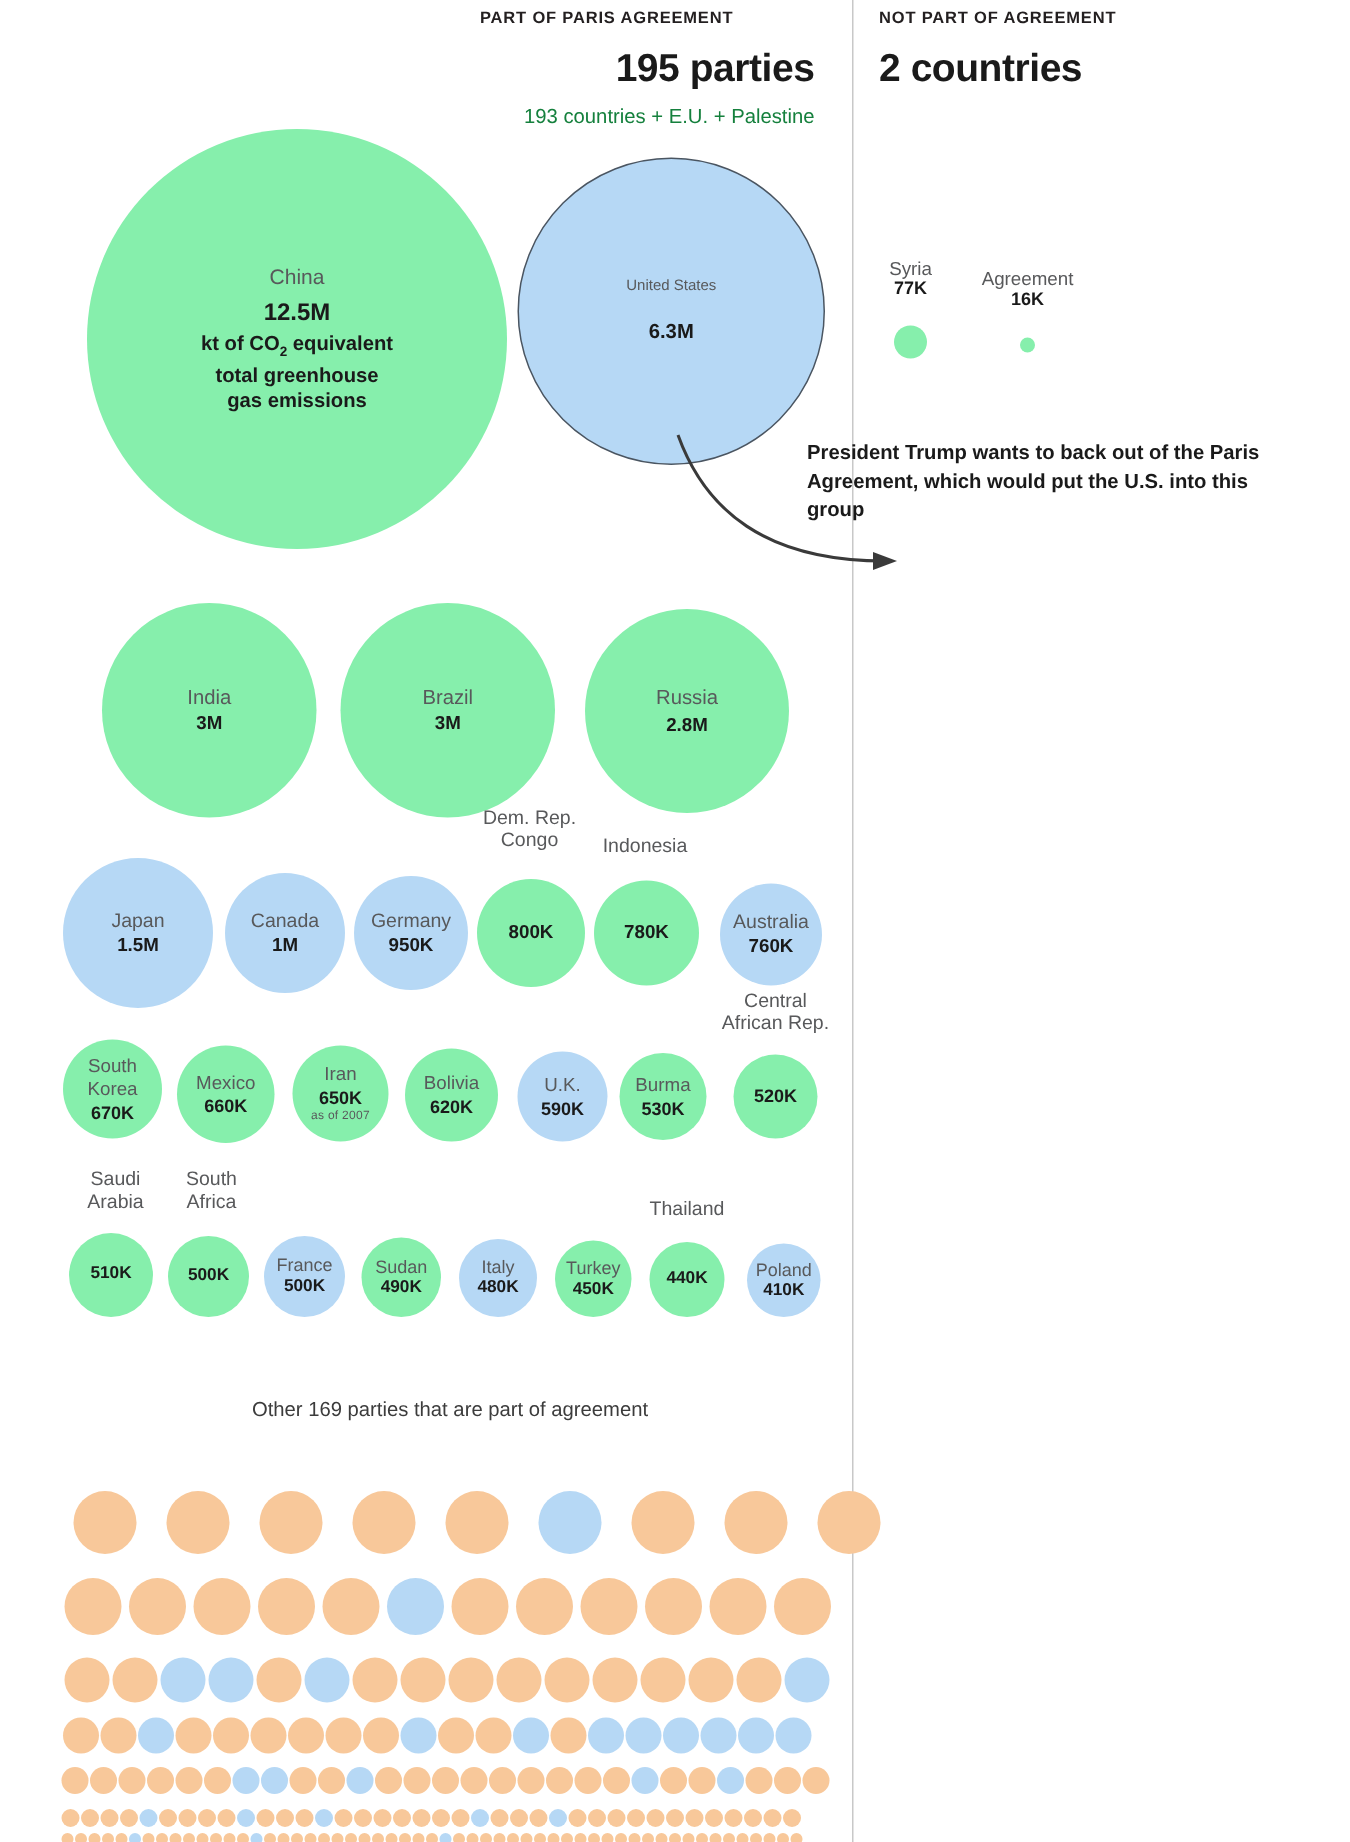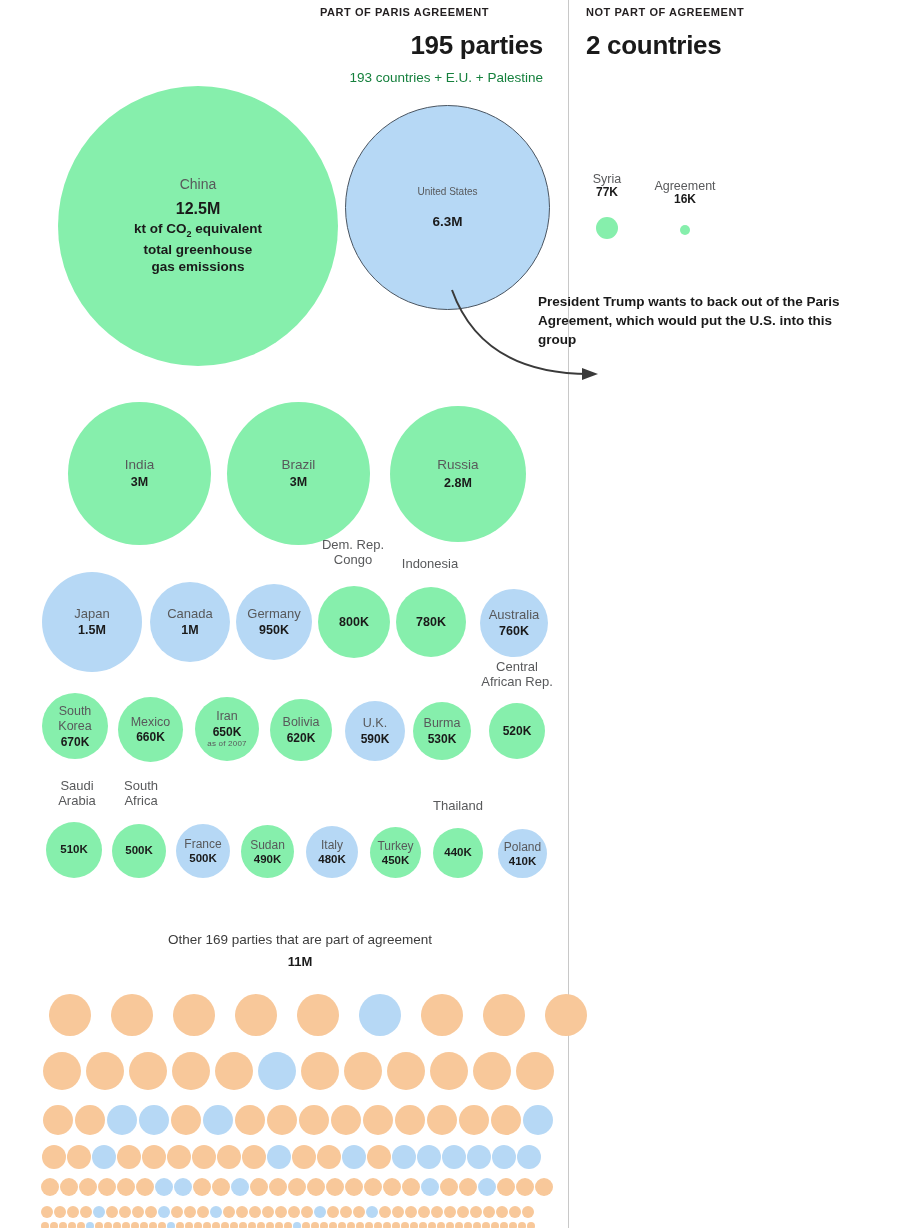--- a/index.html
+++ b/index.html
@@ -304,21 +304,20 @@
   </div>
 
   <div class="bub blue r5" style="left:498px;top:829px;width:49px;height:49px;">
     <div class="inner">
       <span class="nm">Poland</span>
       <span class="vl">410K</span>
     </div>
   </div>
 
   <div id="other-title">Other 169 parties that are part of agreement</div>
-  <div id="other-value">11M</div>
 
   <svg id="grid" viewBox="0 0 900 1228">
       <circle cx="70" cy="1015" r="21" fill="#F8C89A"></circle>
       <circle cx="132" cy="1015" r="21" fill="#F8C89A"></circle>
       <circle cx="194" cy="1015" r="21" fill="#F8C89A"></circle>
       <circle cx="256" cy="1015" r="21" fill="#F8C89A"></circle>
       <circle cx="318" cy="1015" r="21" fill="#F8C89A"></circle>
       <circle cx="380" cy="1015" r="21" fill="#B6D8F5"></circle>
       <circle cx="442" cy="1015" r="21" fill="#F8C89A"></circle>
       <circle cx="504" cy="1015" r="21" fill="#F8C89A"></circle>

